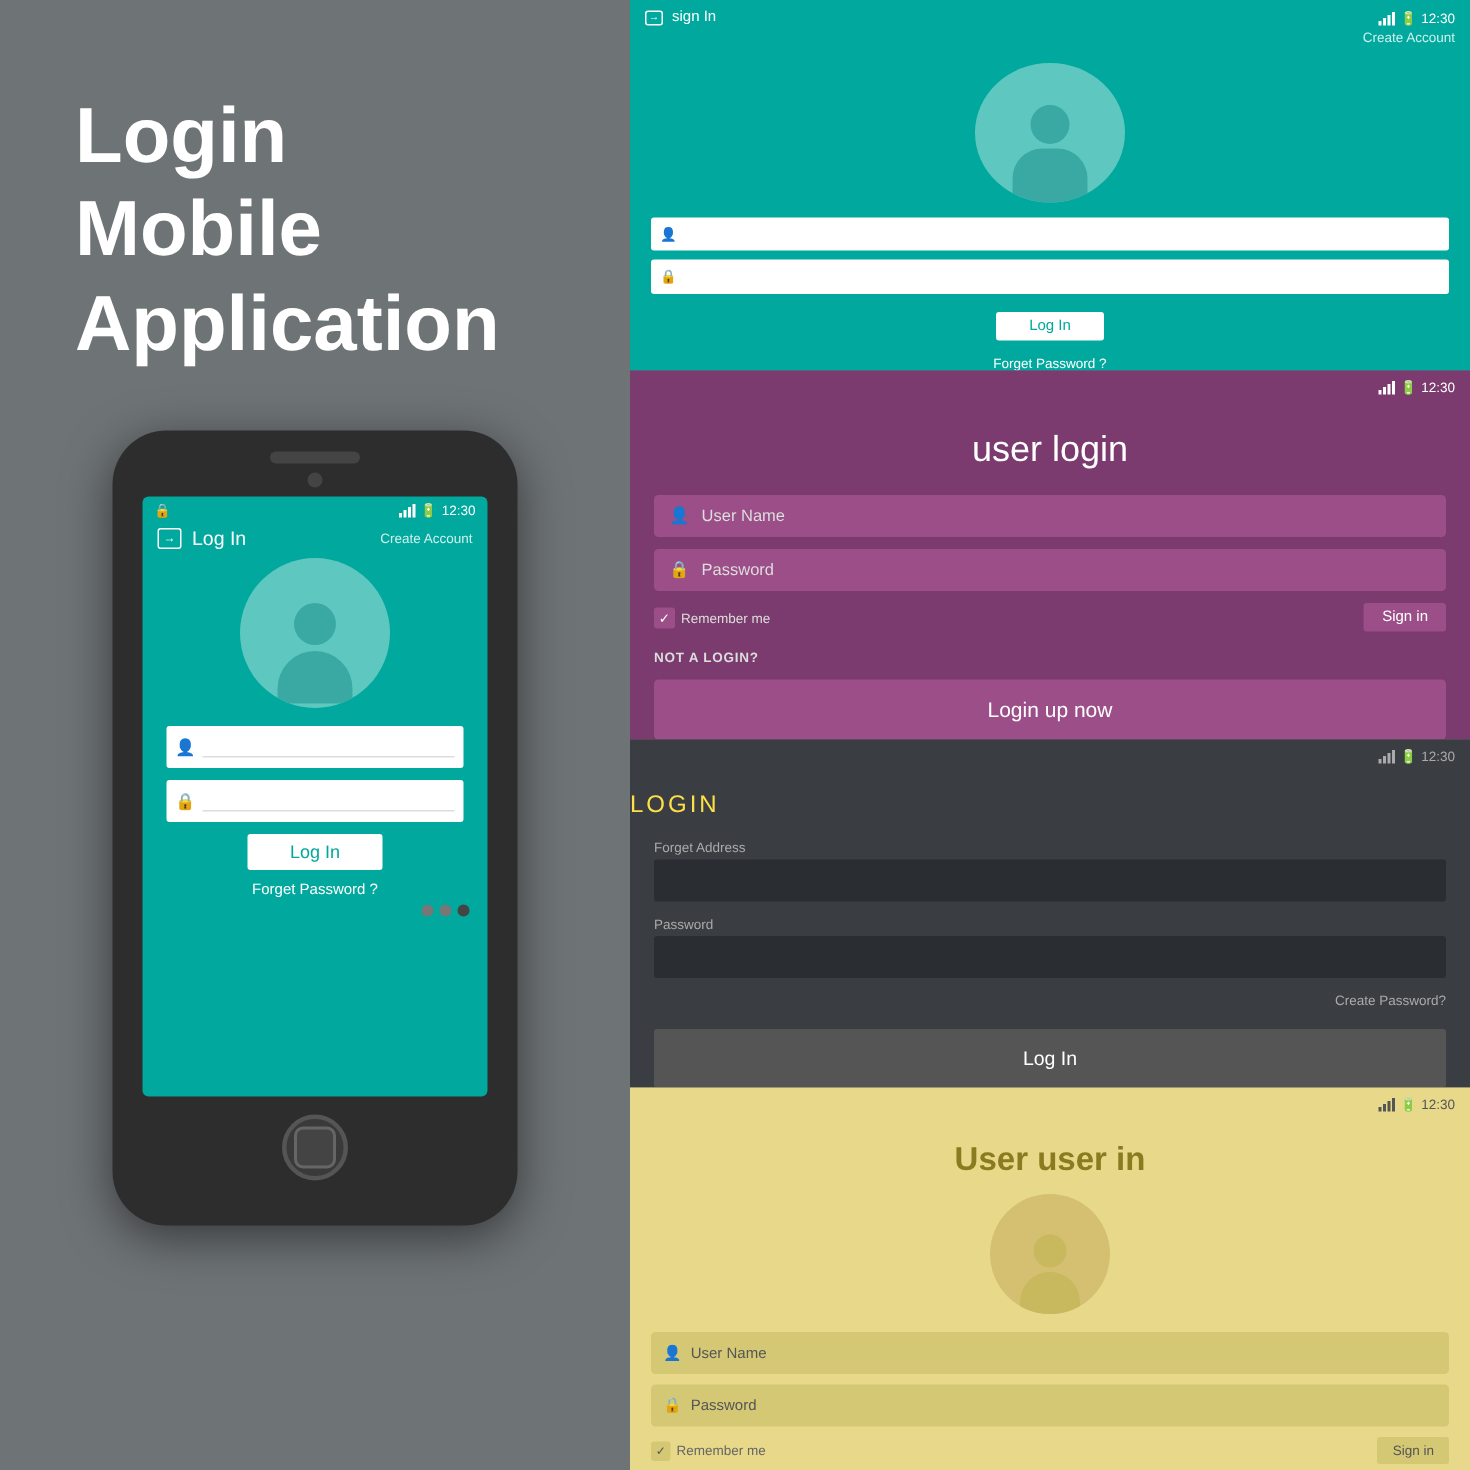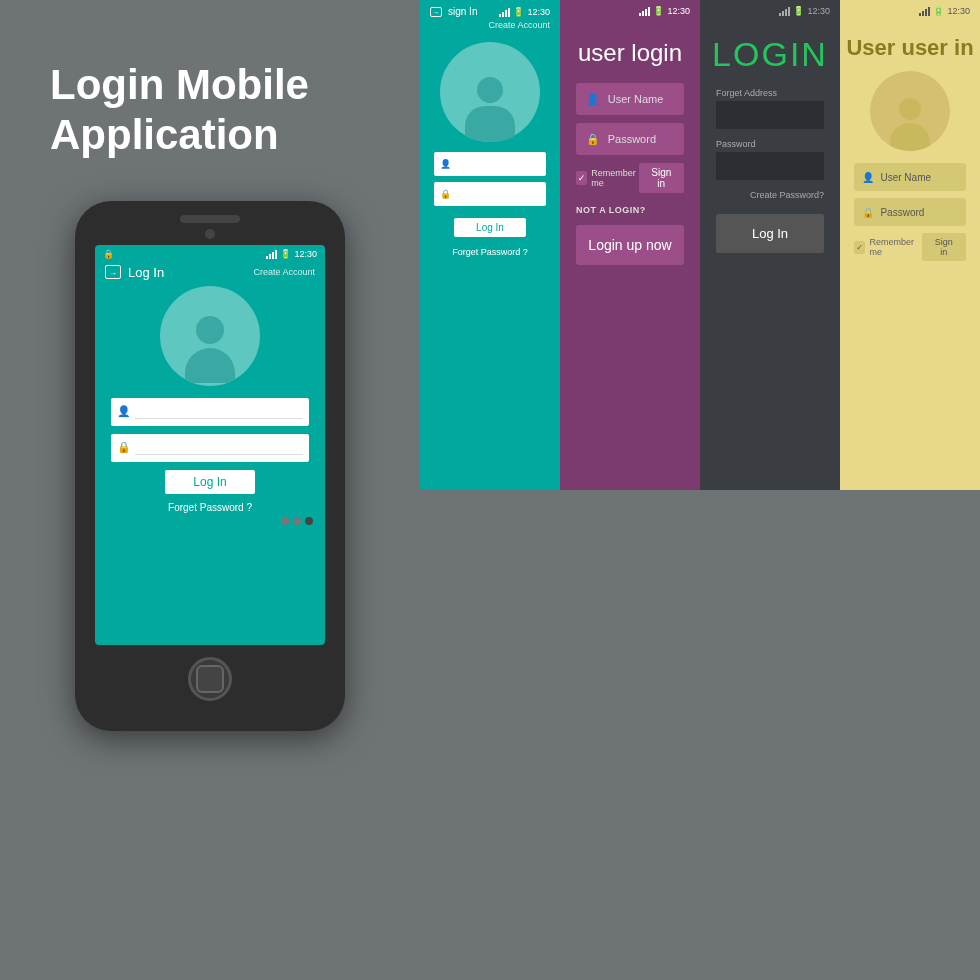--- a/index.html
+++ b/index.html
@@ -20,21 +20,21 @@
       height: 980px;
       display: flex;
       flex-direction: column;
       align-items: center;
       justify-content: flex-start;
       padding-top: 60px;
     }
 
     .main-title {
       color: #fff;
-      font-size: 42px;
+      font-size: 52px;
       font-weight: bold;
       text-align: left;
       width: 300px;
       line-height: 1.2;
       margin-bottom: 40px;
       margin-left: -20px;
     }
 
     
     .phone-wrapper {
@@ -224,21 +224,21 @@
       background: #555;
     }
 
     
     .right-grid {
       position: absolute;
       right: 0; top: 0;
       width: 560px;
       height: 980px;
       display: grid;
-      grid-template-columns: 1fr 1fr 1fr 1fr;
+      grid-template-columns: 1fr;
       grid-template-rows: 1fr 1fr;
       gap: 0;
     }
 
     
     .panel {
       position: relative;
       overflow: hidden;
       display: flex;
       flex-direction: column;
@@ -422,24 +422,23 @@
       padding: 12px 0;
       font-size: 14px;
       border-radius: 3px;
       cursor: pointer;
       text-align: center;
       width: calc(100% - 32px);
     }
 
     
     .dark-login-title {
-      color: #22c55e;
-      font-size: 34px;
+      color: #fde047;
+      font-size: 16px;
       font-weight: normal;
-      text-align: center;
       margin: 16px 0 14px;
       letter-spacing: 2px;
     }
 
     .dark-label {
       color: #aaa;
       font-size: 9px;
       padding: 0 16px;
       margin-bottom: 3px;
     }

